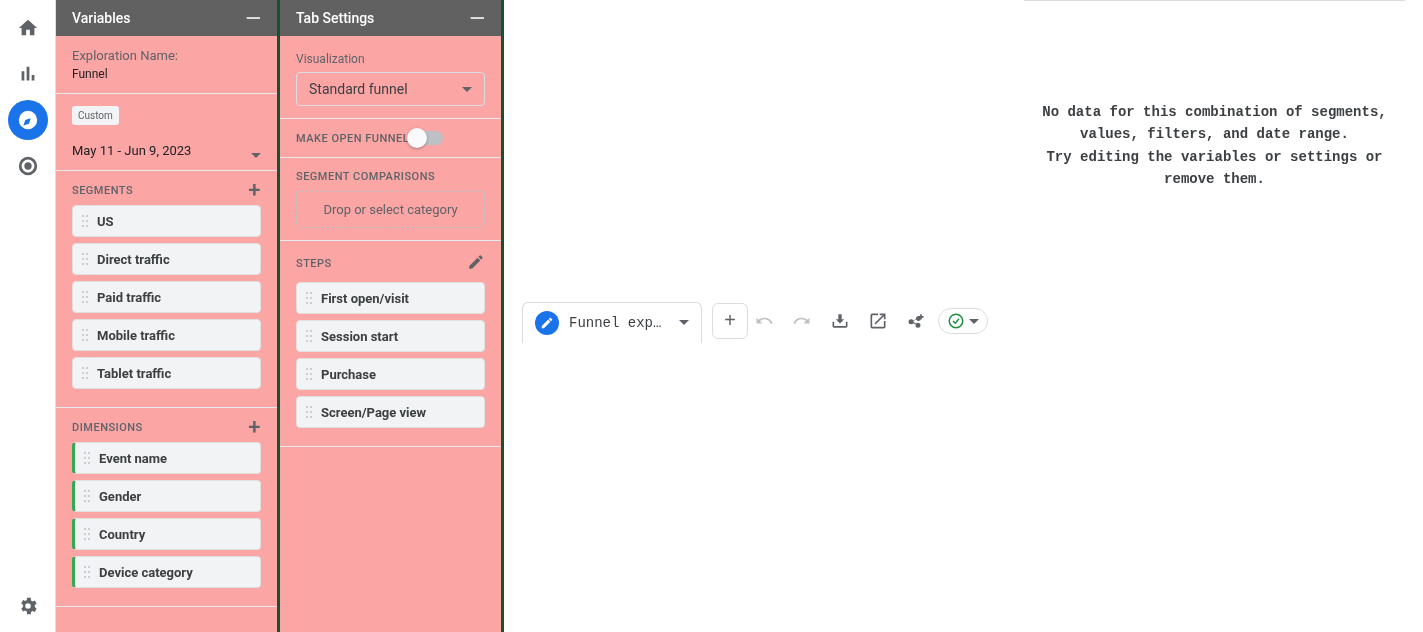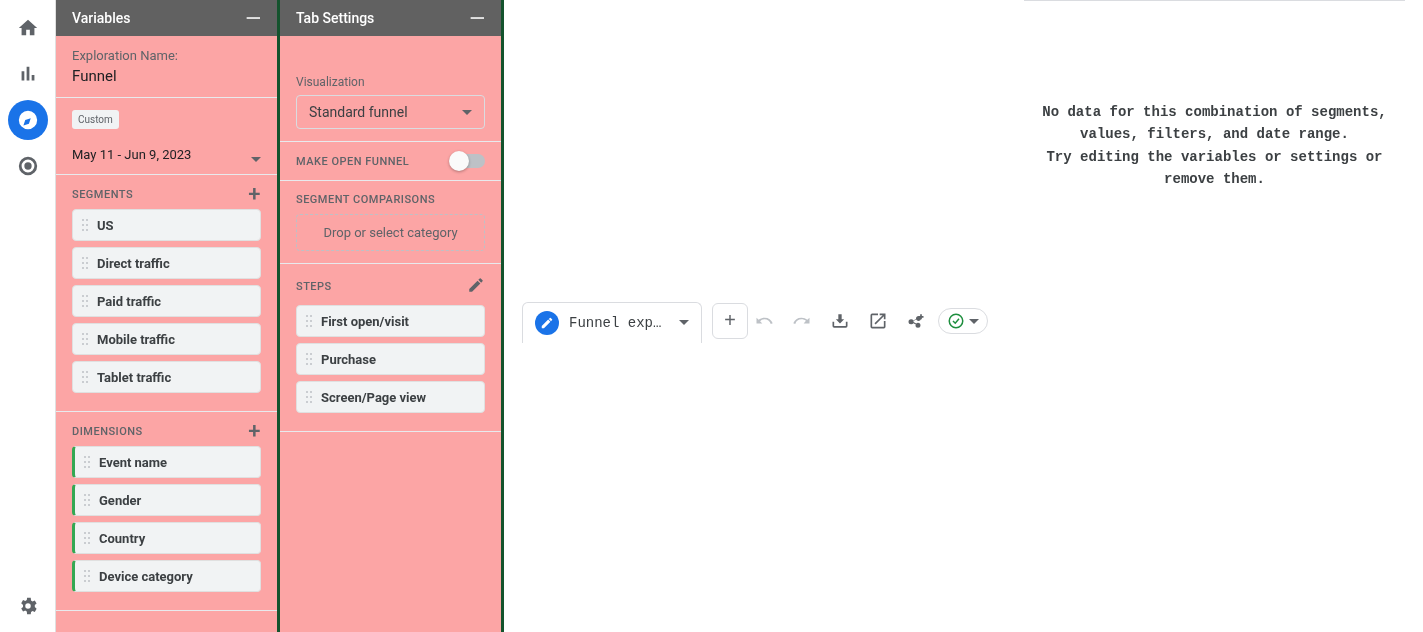--- a/index.html
+++ b/index.html
@@ -10,47 +10,47 @@
 .nav-rail { width: 56px; background: #fff; border-right: 1px solid #e0e0e0; display: flex; flex-direction: column; align-items: center; padding-top: 8px; }
 .nav-rail .nav-item { width: 40px; height: 40px; display: flex; align-items: center; justify-content: center; border-radius: 50%; margin-bottom: 6px; cursor: pointer; }
 .nav-rail .nav-item.active { background: #1a73e8; }
 .nav-rail .nav-item svg { width: 22px; height: 22px; fill: #5f6368; }
 .nav-rail .nav-item.active svg { fill: #fff; }
 .nav-rail .spacer { flex: 1; }
 
 
 .panel { background: #fca5a5; border-right: 3px solid #14532d; display: flex; flex-direction: column; }
 .panel.variables { width: 224px; }
-.panel.tabsettings { width: 224px; gap: 23px; }
+.panel.tabsettings { width: 224px; }
 .panel-header { background: #616161; color: #fff; font-weight: 500; font-size: 14px; padding: 10px 16px; display: flex; align-items: center; justify-content: space-between; }
 .panel-header .minimize { font-size: 20px; line-height: 12px; cursor: pointer; color: #e0e0e0; }
 .panel-body { flex: 1; overflow-y: auto; }
 .panel-body::-webkit-scrollbar { width: 8px; }
 .panel-body::-webkit-scrollbar-thumb { background: #ccc; border-radius: 4px; }
 
 .section { border-bottom: 1px solid #e8eaed; padding: 12px 16px; }
 .section-label { font-size: 11px; letter-spacing: 0.5px; color: #5f6368; font-weight: 500; text-transform: uppercase; margin-bottom: 8px; display: flex; align-items: center; justify-content: space-between; }
 .section-label .add-icon { font-size: 22px; color: #5f6368; cursor: pointer; line-height: 14px; }
 .section-label.dotted span:first-child { border-bottom: 1px dotted #9aa0a6; padding-bottom: 2px; }
 
 .exp-name-label { font-size: 13px; color: #5f6368; margin-bottom: 4px; }
-.exp-name-value { font-size: 15px; color: #202124; }
+.exp-name-value { font-size: 12px; color: #202124; }
 
 .date-custom { display: inline-block; background: #f1f3f4; color: #5f6368; font-size: 10px; padding: 4px 6px; border-radius: 3px; margin-bottom: 18px; }
 .date-row { display: flex; align-items: flex-end; justify-content: space-between; cursor: pointer; }
 .date-value { font-size: 13px; color: #202124; }
 .chevron-down { width: 0; height: 0; border-left: 5px solid transparent; border-right: 5px solid transparent; border-top: 5px solid #5f6368; }
 
 .chip { display: flex; align-items: center; background: #f1f3f4; border: 1px solid #e0e0e0; border-radius: 4px; padding: 0 8px; height: 32px; margin-bottom: 6px; font-size: 13px; color: #3c4043; cursor: grab; font-weight: bold; }
 .chip.dim { border-left: 3px solid #34a853; }
 
 .select-box { border: 1px solid #dadce0; border-radius: 4px; padding: 8px 12px; display: flex; align-items: center; justify-content: space-between; cursor: pointer; font-size: 14px; color: #3c4043; }
 .sub-label { font-size: 12px; color: #5f6368; margin-bottom: 6px; margin-top: 4px; }
 
-.toggle-row { display: flex; align-items: center; justify-content: space-between; }
+.toggle-row { display: flex; align-items: center; }
 .toggle { position: relative; width: 34px; height: 14px; background: #bdc1c6; border-radius: 7px; cursor: pointer; }
 .toggle-knob { position: absolute; left: -2px; top: -3px; width: 20px; height: 20px; background: #fafafa; border-radius: 50%; box-shadow: 0 1px 3px rgba(0,0,0,0.3); }
 
 .dropzone { border: 1px dashed #bdc1c6; border-radius: 4px; padding: 10px; text-align: center; font-size: 13px; color: #5f6368; cursor: pointer; }
 
 .steps-header { display: flex; align-items: center; justify-content: space-between; }
 .edit-icon { cursor: pointer; }
 .edit-icon svg { width: 18px; height: 18px; fill: #5f6368; }
 
 
@@ -296,20 +296,31 @@
             </div>
             <div class="chip">
               <svg class="grip-svg" width="8" height="14" viewBox="0 0 8 14">
                 <circle cx="2" cy="2" r="1" fill="#bdc1c6"></circle>
                 <circle cx="6" cy="2" r="1" fill="#bdc1c6"></circle>
                 <circle cx="2" cy="7" r="1" fill="#bdc1c6"></circle>
                 <circle cx="6" cy="7" r="1" fill="#bdc1c6"></circle>
                 <circle cx="2" cy="12" r="1" fill="#bdc1c6"></circle>
                 <circle cx="6" cy="12" r="1" fill="#bdc1c6"></circle>
               </svg>
+              <span style="margin-left:8px">Session start</span>
+            </div>
+            <div class="chip">
+              <svg class="grip-svg" width="8" height="14" viewBox="0 0 8 14">
+                <circle cx="2" cy="2" r="1" fill="#bdc1c6"></circle>
+                <circle cx="6" cy="2" r="1" fill="#bdc1c6"></circle>
+                <circle cx="2" cy="7" r="1" fill="#bdc1c6"></circle>
+                <circle cx="6" cy="7" r="1" fill="#bdc1c6"></circle>
+                <circle cx="2" cy="12" r="1" fill="#bdc1c6"></circle>
+                <circle cx="6" cy="12" r="1" fill="#bdc1c6"></circle>
+              </svg>
               <span style="margin-left:8px">Purchase</span>
             </div>
             <div class="chip">
               <svg class="grip-svg" width="8" height="14" viewBox="0 0 8 14">
                 <circle cx="2" cy="2" r="1" fill="#bdc1c6"></circle>
                 <circle cx="6" cy="2" r="1" fill="#bdc1c6"></circle>
                 <circle cx="2" cy="7" r="1" fill="#bdc1c6"></circle>
                 <circle cx="6" cy="7" r="1" fill="#bdc1c6"></circle>
                 <circle cx="2" cy="12" r="1" fill="#bdc1c6"></circle>
                 <circle cx="6" cy="12" r="1" fill="#bdc1c6"></circle>

